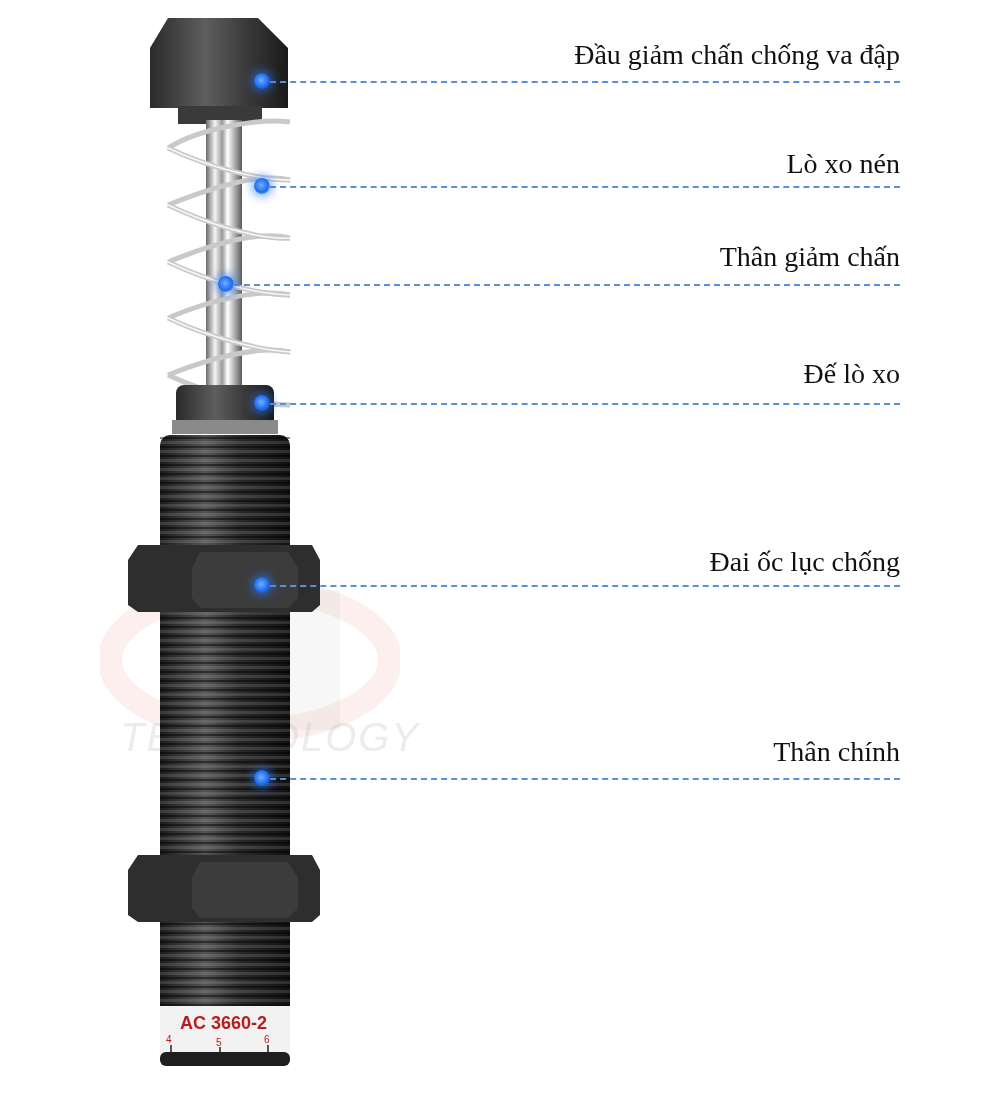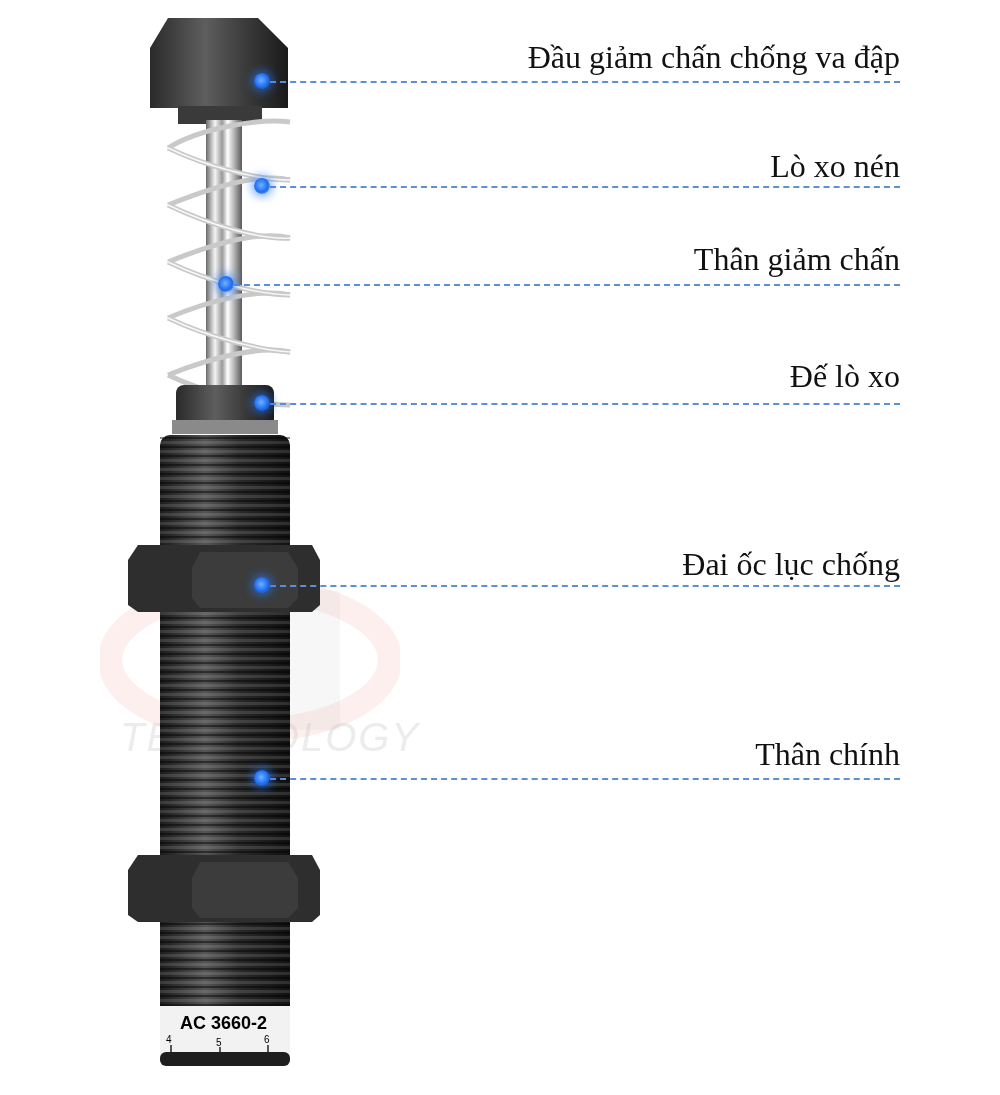--- a/index.html
+++ b/index.html
@@ -1,39 +1,39 @@
 <!DOCTYPE html>
 <html><head>
 <meta charset="utf-8">
 <style>
   html, body { margin:0; padding:0; background:#ffffff; }
   body { width:1000px; height:1095px; position:relative; overflow:hidden; font-family:"Liberation Serif", serif; }
   .stage { position:absolute; left:0; top:0; width:1000px; height:1095px; }
   .label {
-    position:absolute; right:100px; font-size:32px; color:#111;
+    position:absolute; right:100px; font-size:28px; color:#111;
     font-family:"Liberation Serif","DejaVu Serif", serif; white-space:nowrap; line-height:1;
   }
   .leader {
     position:absolute; height:0; border-top:2px dashed #5b8fd6; right:100px;
   }
   .dot {
     position:absolute; width:16px; height:16px; border-radius:50%;
     background:radial-gradient(circle at 45% 45%, #6fb0ff 0%, #1e6cf0 55%, rgba(30,108,240,0.35) 100%);
     box-shadow:0 0 8px 3px rgba(40,120,255,0.55);
     transform:translate(-50%,-50%);
   }
   .watermark {
     position:absolute; left:100px; top:560px; width:300px; height:200px; pointer-events:none;
   }
   .wm-text {
     position:absolute; left:120px; top:715px; font-family:"Liberation Sans", sans-serif;
     font-style:italic; font-size:40px; color:rgba(200,200,200,0.35); letter-spacing:2px;
   }
   .scale-label {
-    position:absolute; font-family:"Liberation Sans", sans-serif; font-weight:bold; color:#000000;
+    position:absolute; font-family:"Liberation Sans", sans-serif; font-weight:bold; color:#b91c1c;
   }
 </style>
 </head>
 <body>
 
 <div class="stage">
 
   <svg class="watermark" viewBox="0 0 300 200">
     <ellipse cx="150" cy="100" rx="140" ry="70" fill="none" stroke="rgba(230,120,110,0.12)" stroke-width="24"></ellipse>
     <rect x="180" y="30" width="60" height="140" fill="rgba(200,200,200,0.15)"></rect>

